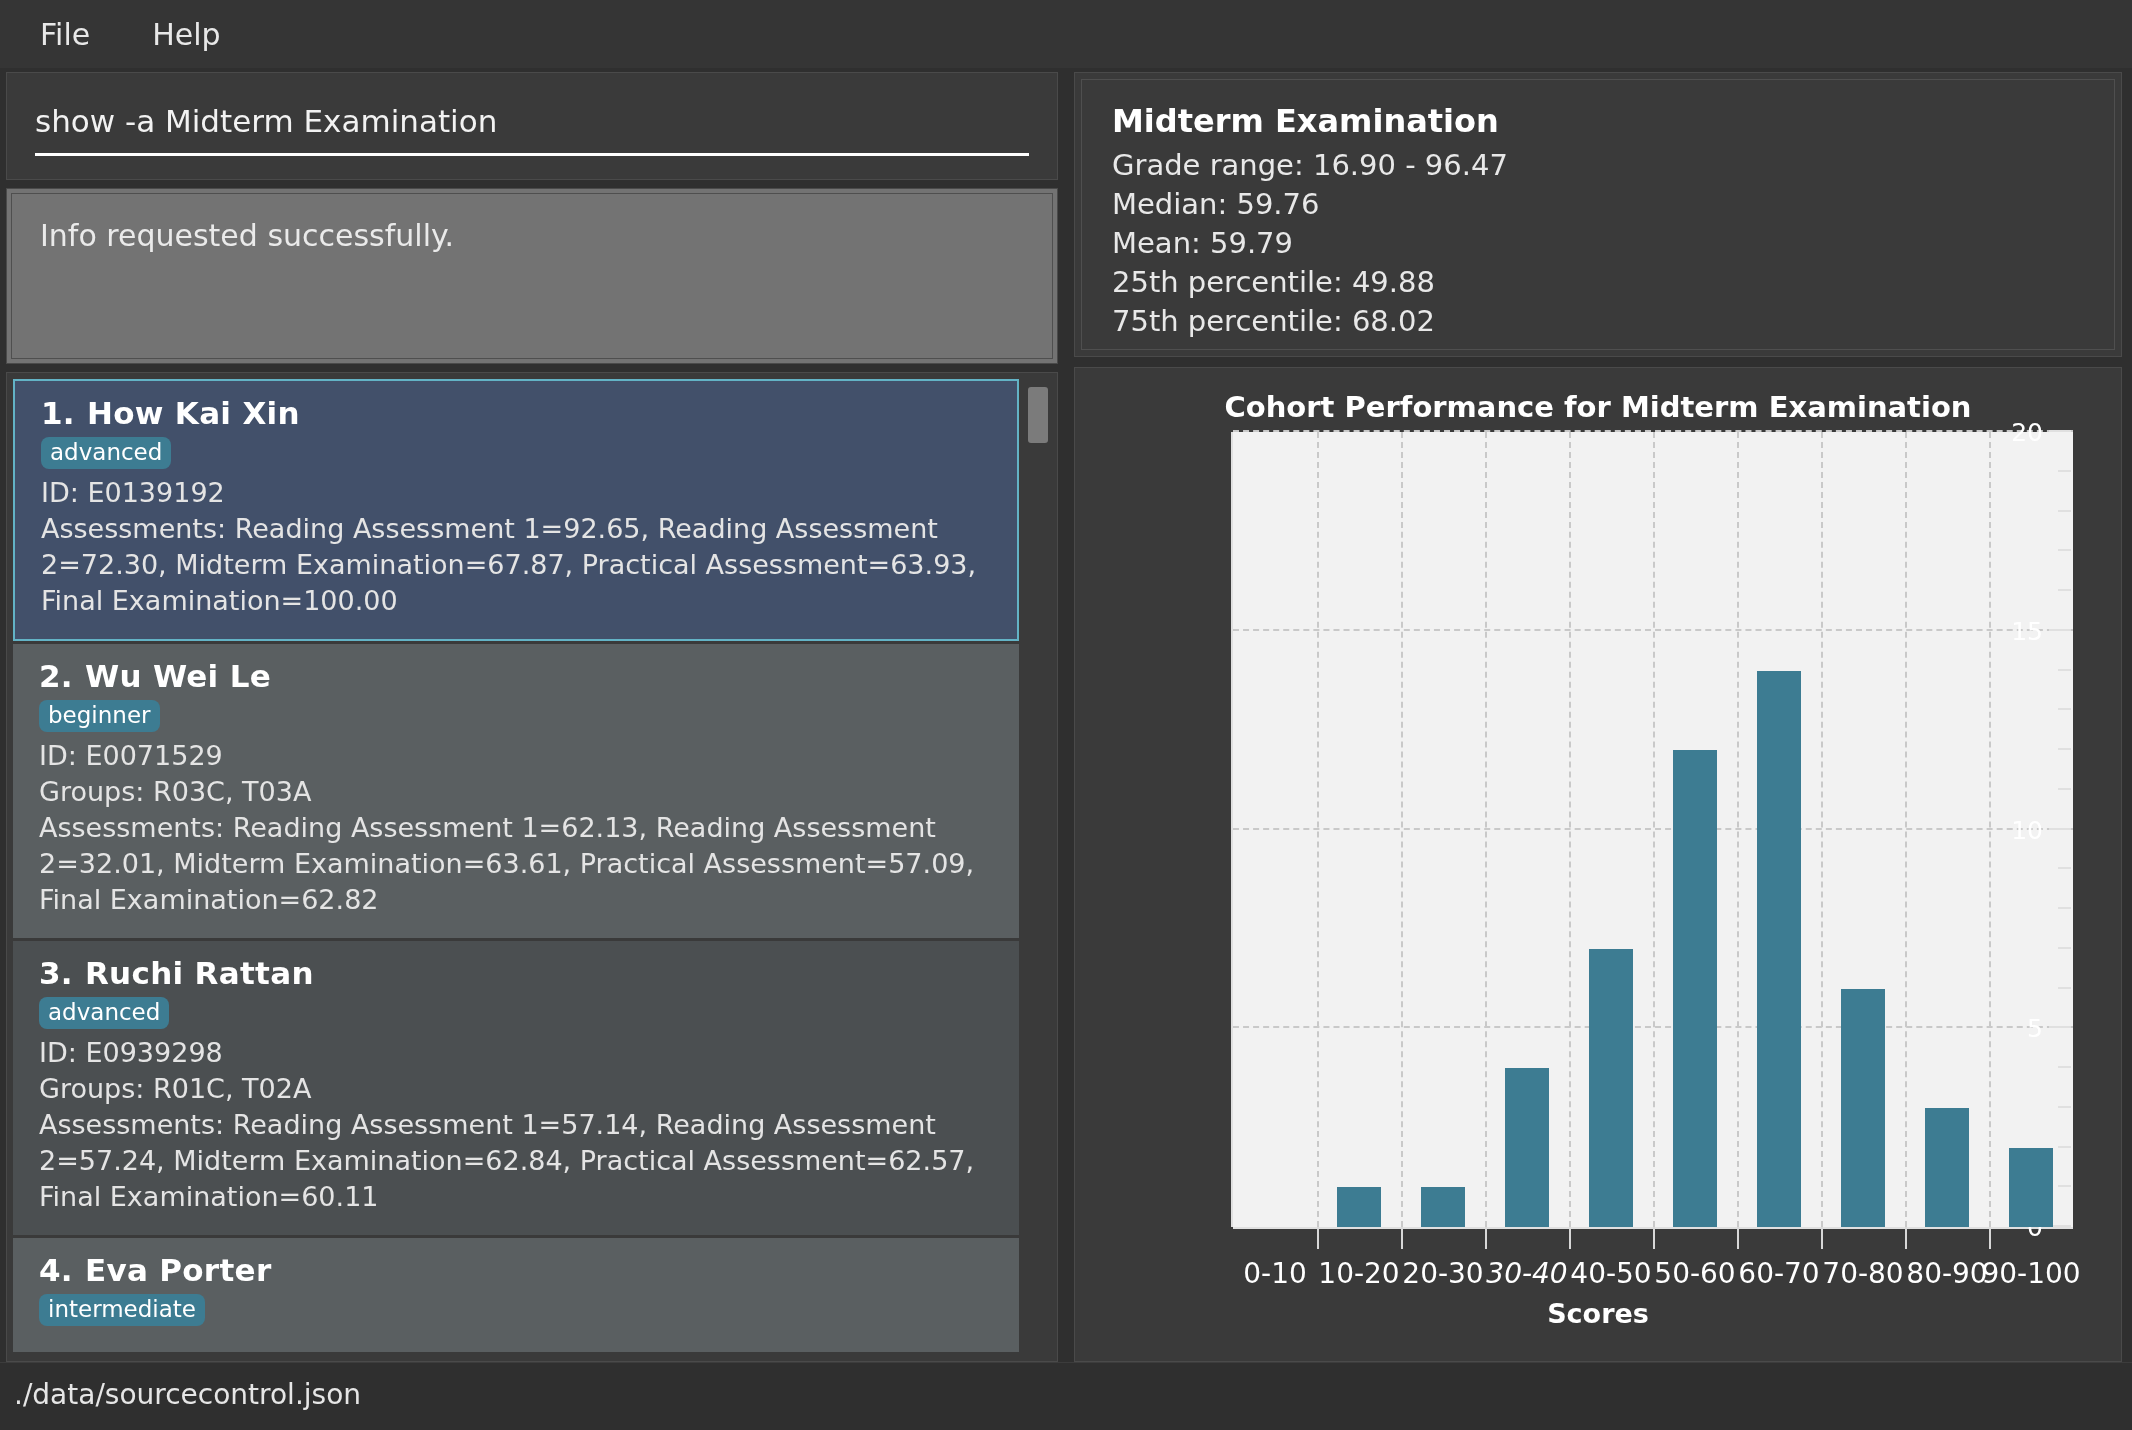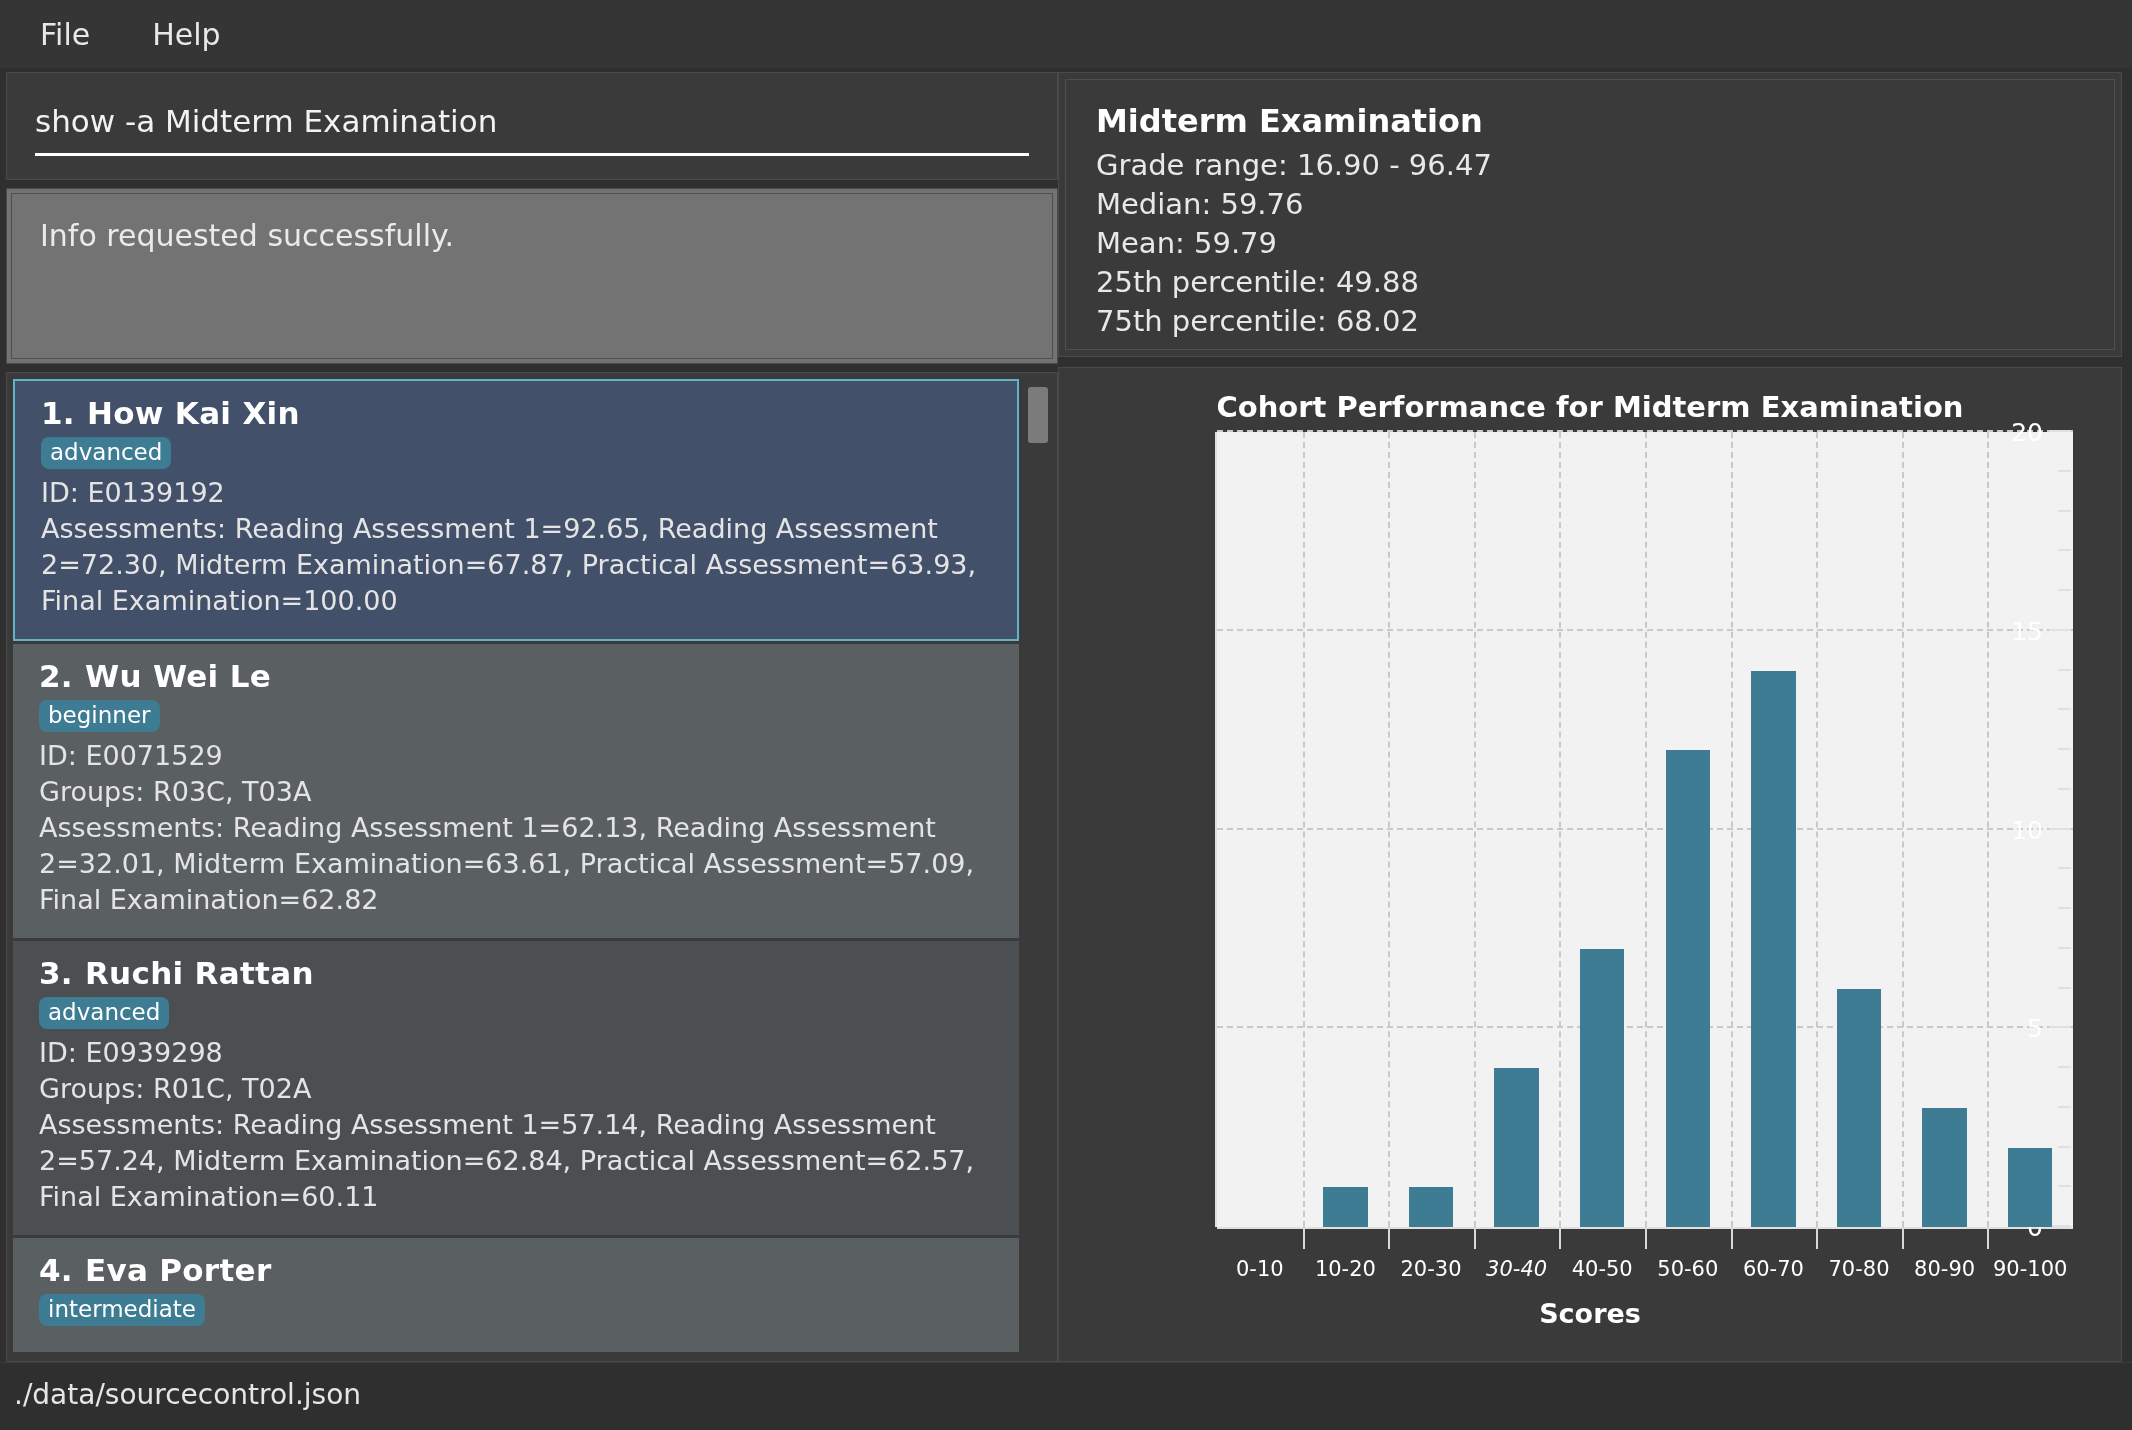--- a/index.html
+++ b/index.html
@@ -24,20 +24,21 @@
     font-size: 30px;
     padding: 4px 10px;
     cursor: default;
   }
 
   
   #main {
     display: flex;
     height: 1294px;
     padding: 4px 6px 0 6px;
+    gap: 16px;
   }
   #left-pane  { width: 1052px; display: flex; flex-direction: column; gap: 8px; }
   #right-pane { flex: 1; display: flex; flex-direction: column; gap: 10px; padding-right: 4px;}
 
   
   #command-box {
     background: #3a3a3a;
     border: 1px solid #4a4a4a;
     height: 108px;
     display: flex;
@@ -248,21 +249,21 @@
   .xtick {
     position: absolute;
     top: 100%;
     width: 2px; height: 22px;
     background: #d8d8d8;
   }
   .xlabel {
     position: absolute;
     top: calc(100% + 30px);
     color: #ffffff;
-    font-size: 21px;
+    font-size: 28px;
     transform: translateX(-50%);
     white-space: nowrap;
   }
   #x-title {
     position: absolute;
     left: 0; right: 0;
     bottom: 26px;
     text-align: center;
     color: #ffffff;
     font-size: 27px;

